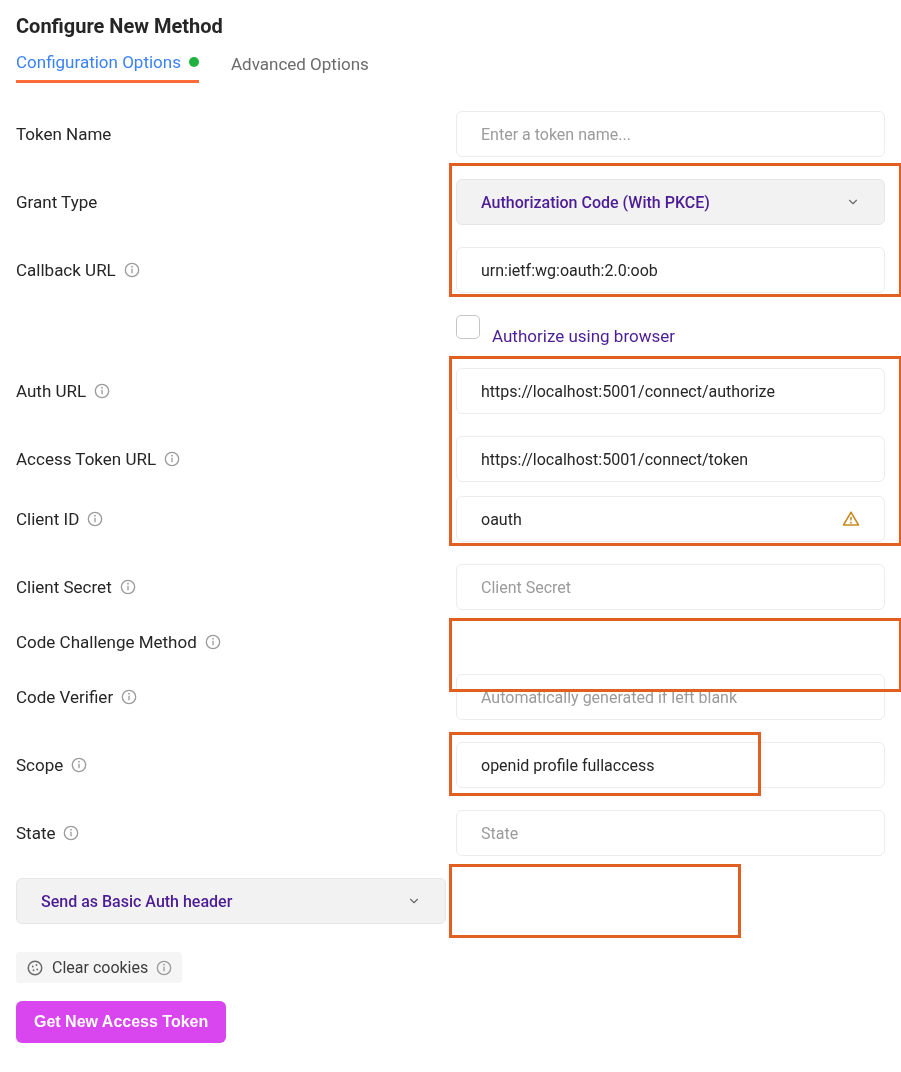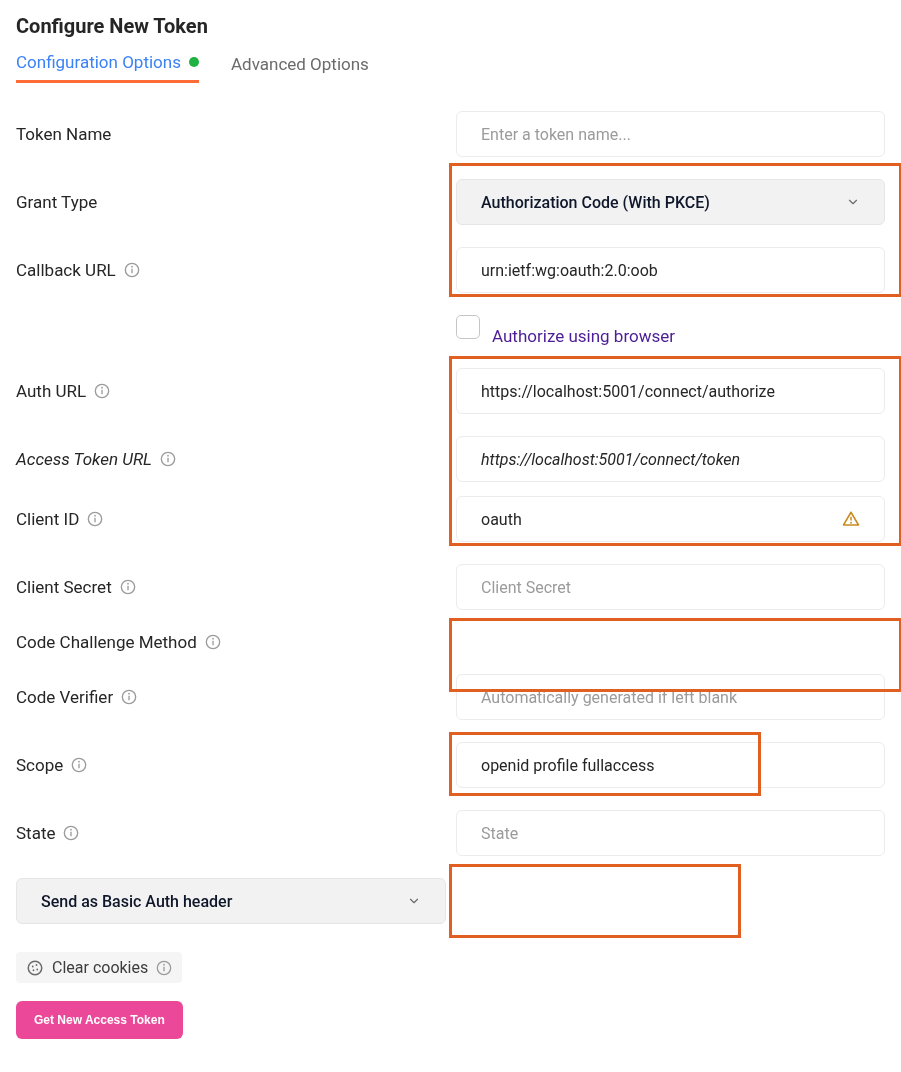--- a/index.html
+++ b/index.html
@@ -70,21 +70,21 @@
       align-items: center;
       justify-content: space-between;
       position: relative;
     }
     .text-input.plain { background: #fff; border-color: #ececec; }
     .text-input .placeholder { color: #9b9b9b; }
     .select-box {
       background: #f2f2f2;
       cursor: pointer;
       font-weight: 500;
-      color: #0f172a;
+      color: #4c1d95;
     }
     .chev {
       width: 14px; height: 14px;
       color: #6b6b6b;
       flex-shrink: 0;
     }
     .info-icon {
       width: 16px; height: 16px;
       color: #9b9b9b;
       flex-shrink: 0;
@@ -136,24 +136,24 @@
     .clear-cookies .btn-part {
       display: inline-flex;
       align-items: center;
       gap: 8px;
       font-size: 16px;
       color: #3d3d3d;
       cursor: pointer;
     }
     .cookie-icon { width: 18px; height: 18px; color: #6b6b6b; }
     .primary-btn {
-      background: #ec4899;
+      background: #d946ef;
       color: #fff;
       border: none;
-      font-size: 12px;
+      font-size: 16px;
       font-weight: 600;
       padding: 12px 18px;
       border-radius: 6px;
       cursor: pointer;
     }
 
     .field-wrap { position: relative; }
   </style>
 </head>
 <body>
@@ -174,21 +174,21 @@
     </symbol>
   <symbol id="cookie" viewBox="0 0 24 24">
       <circle cx="12" cy="12" r="9" fill="none" stroke="currentColor" stroke-width="2"></circle>
       <circle cx="9" cy="10" r="1.2" fill="currentColor"></circle>
       <circle cx="14" cy="8" r="1.2" fill="currentColor"></circle>
       <circle cx="15" cy="14" r="1.2" fill="currentColor"></circle>
       <circle cx="10" cy="15" r="1.2" fill="currentColor"></circle>
     </symbol>
 </svg>
 
-<h1 class="page-title">Configure New Token</h1>
+<h1 class="page-title">Configure New Method</h1>
 
 <div class="tabs">
   <div class="tab active">
     <span>Configuration Options</span>
     <span class="status-dot"></span>
   </div>
   <div class="tab">
     <span>Advanced Options</span>
   </div>
 </div>
@@ -251,21 +251,21 @@
           <use href="#info"></use>
         </svg>
     </div>
     <div class="form-field-col field-wrap">
       <div class="text-input plain">
         <span>https://localhost:5001/connect/authorize</span>
       </div>
     </div>
   </div>
 
-  <div class="form-row" style="margin-bottom:14px;font-style:italic;">
+  <div class="form-row" style="margin-bottom:14px;">
     <div class="form-label">
       <span>Access Token URL</span>
       <svg class="info-icon">
           <use href="#info"></use>
         </svg>
     </div>
     <div class="form-field-col field-wrap">
       <div class="text-input plain">
         <span>https://localhost:5001/connect/token</span>
       </div>

